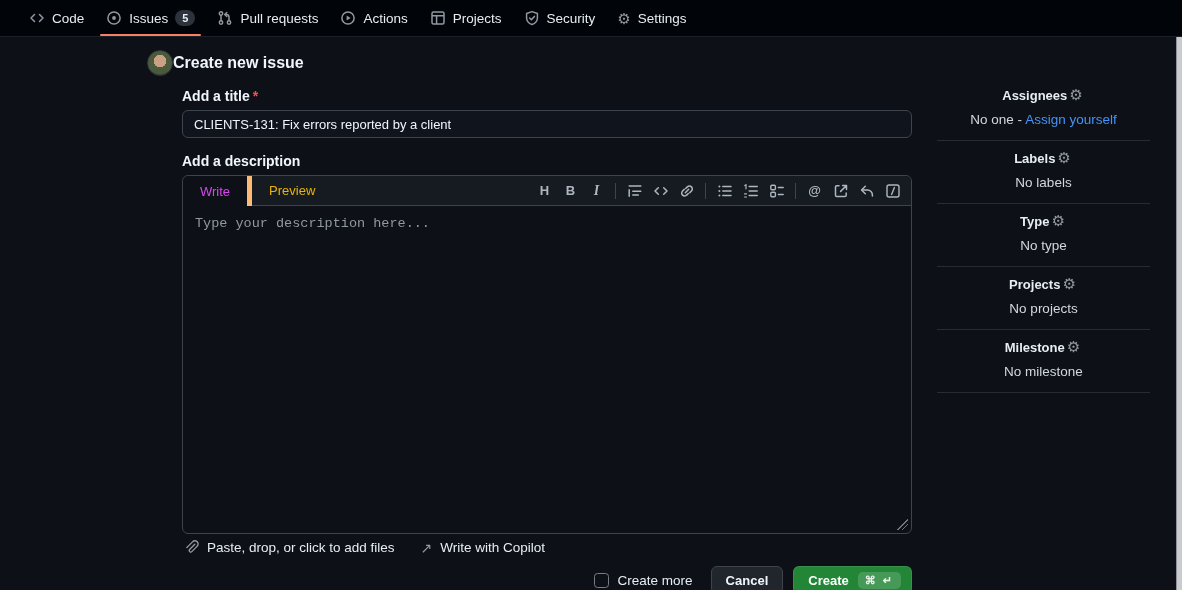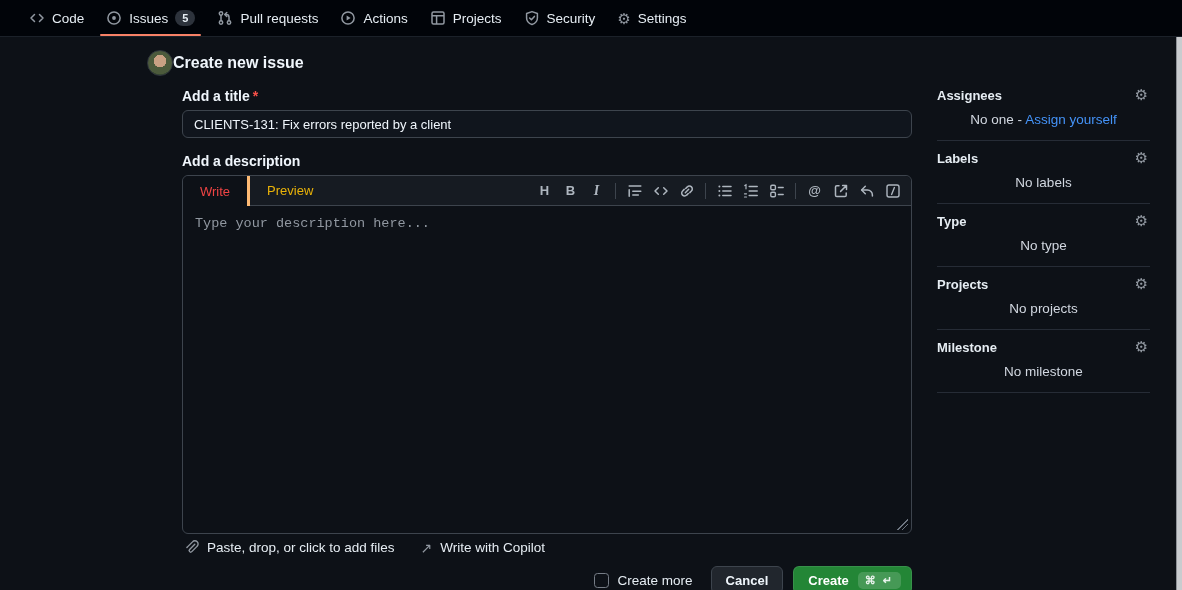--- a/index.html
+++ b/index.html
@@ -60,21 +60,21 @@
   .editor { margin-top:6px; border:1px solid #3d444d; border-radius:6px; background:#0d1117; }
   .editor-head {
     display:flex; align-items:stretch; height:30px; background:#161b22;
     border-bottom:1px solid #3d444d; border-radius:6px 6px 0 0;
   }
   .tab {
     font-size:13px; padding:0 17px; display:flex; align-items:center;
     background:none; border:none; color:#eab308; font-family:inherit; cursor:pointer;
   }
   .tab.active {
-    background:#0d1117; color:#ef4444; border-right:3px solid #fdba74;
+    background:#0d1117; color:#d946ef; border-right:5px solid #fdba74;
     border-radius:6px 0 0 0; margin-bottom:-1px;
   }
   .md-toolbar { margin-left:auto; display:flex; align-items:center; padding-right:6px; gap:1px; }
   .tb-btn {
     width:25px; height:25px; display:flex; align-items:center; justify-content:center;
     background:none; border:none; border-radius:4px; color:#aeb6bf; cursor:pointer;
     font-family:inherit;
   }
   .tb-btn svg { display:block; }
   .tb-txt { font-size:13px; font-weight:700; }
@@ -115,21 +115,21 @@
   .btn-secondary { background:#21262d; border:1px solid #3d444d; color:#f0f6fc; padding:0 14px; }
   .btn-primary  { background:#238636; border:1px solid rgba(240,246,252,0.1); color:#fff; padding:0 10px 0 14px; gap:9px; }
   .kbd-hint {
     background:rgba(255,255,255,0.16); border-radius:5px; padding:2px 7px;
     font-size:11px; color:#e9f3ec; letter-spacing:2px;
   }
 
   
   .sb-section { padding:9px 0 13px 0; border-bottom:1px solid #262c36; }
   .sb-section:first-child { padding-top:0; }
-  .sb-head { display:flex; align-items:center; justify-content:space-between; }
+  .sb-head { display:flex; align-items:center; justify-content:center; }
   .sb-label { font-size:13px; font-weight:600; color:#e6edf3; }
   .sb-gear { background:none; border:none; cursor:pointer; padding:0 2px; }
   .sb-value { margin-top:9px; font-size:13.5px; color:#d1d7e0;text-align:center; }
   .sb-link { color:#4493f8; text-decoration:none; cursor:pointer; }
 
   
   .right-strip {
     position:absolute; top:37px; right:0; width:6px; bottom:0;
     background:linear-gradient(to right, #8d9196 0 1px, #c9cccf 1px);
   }

